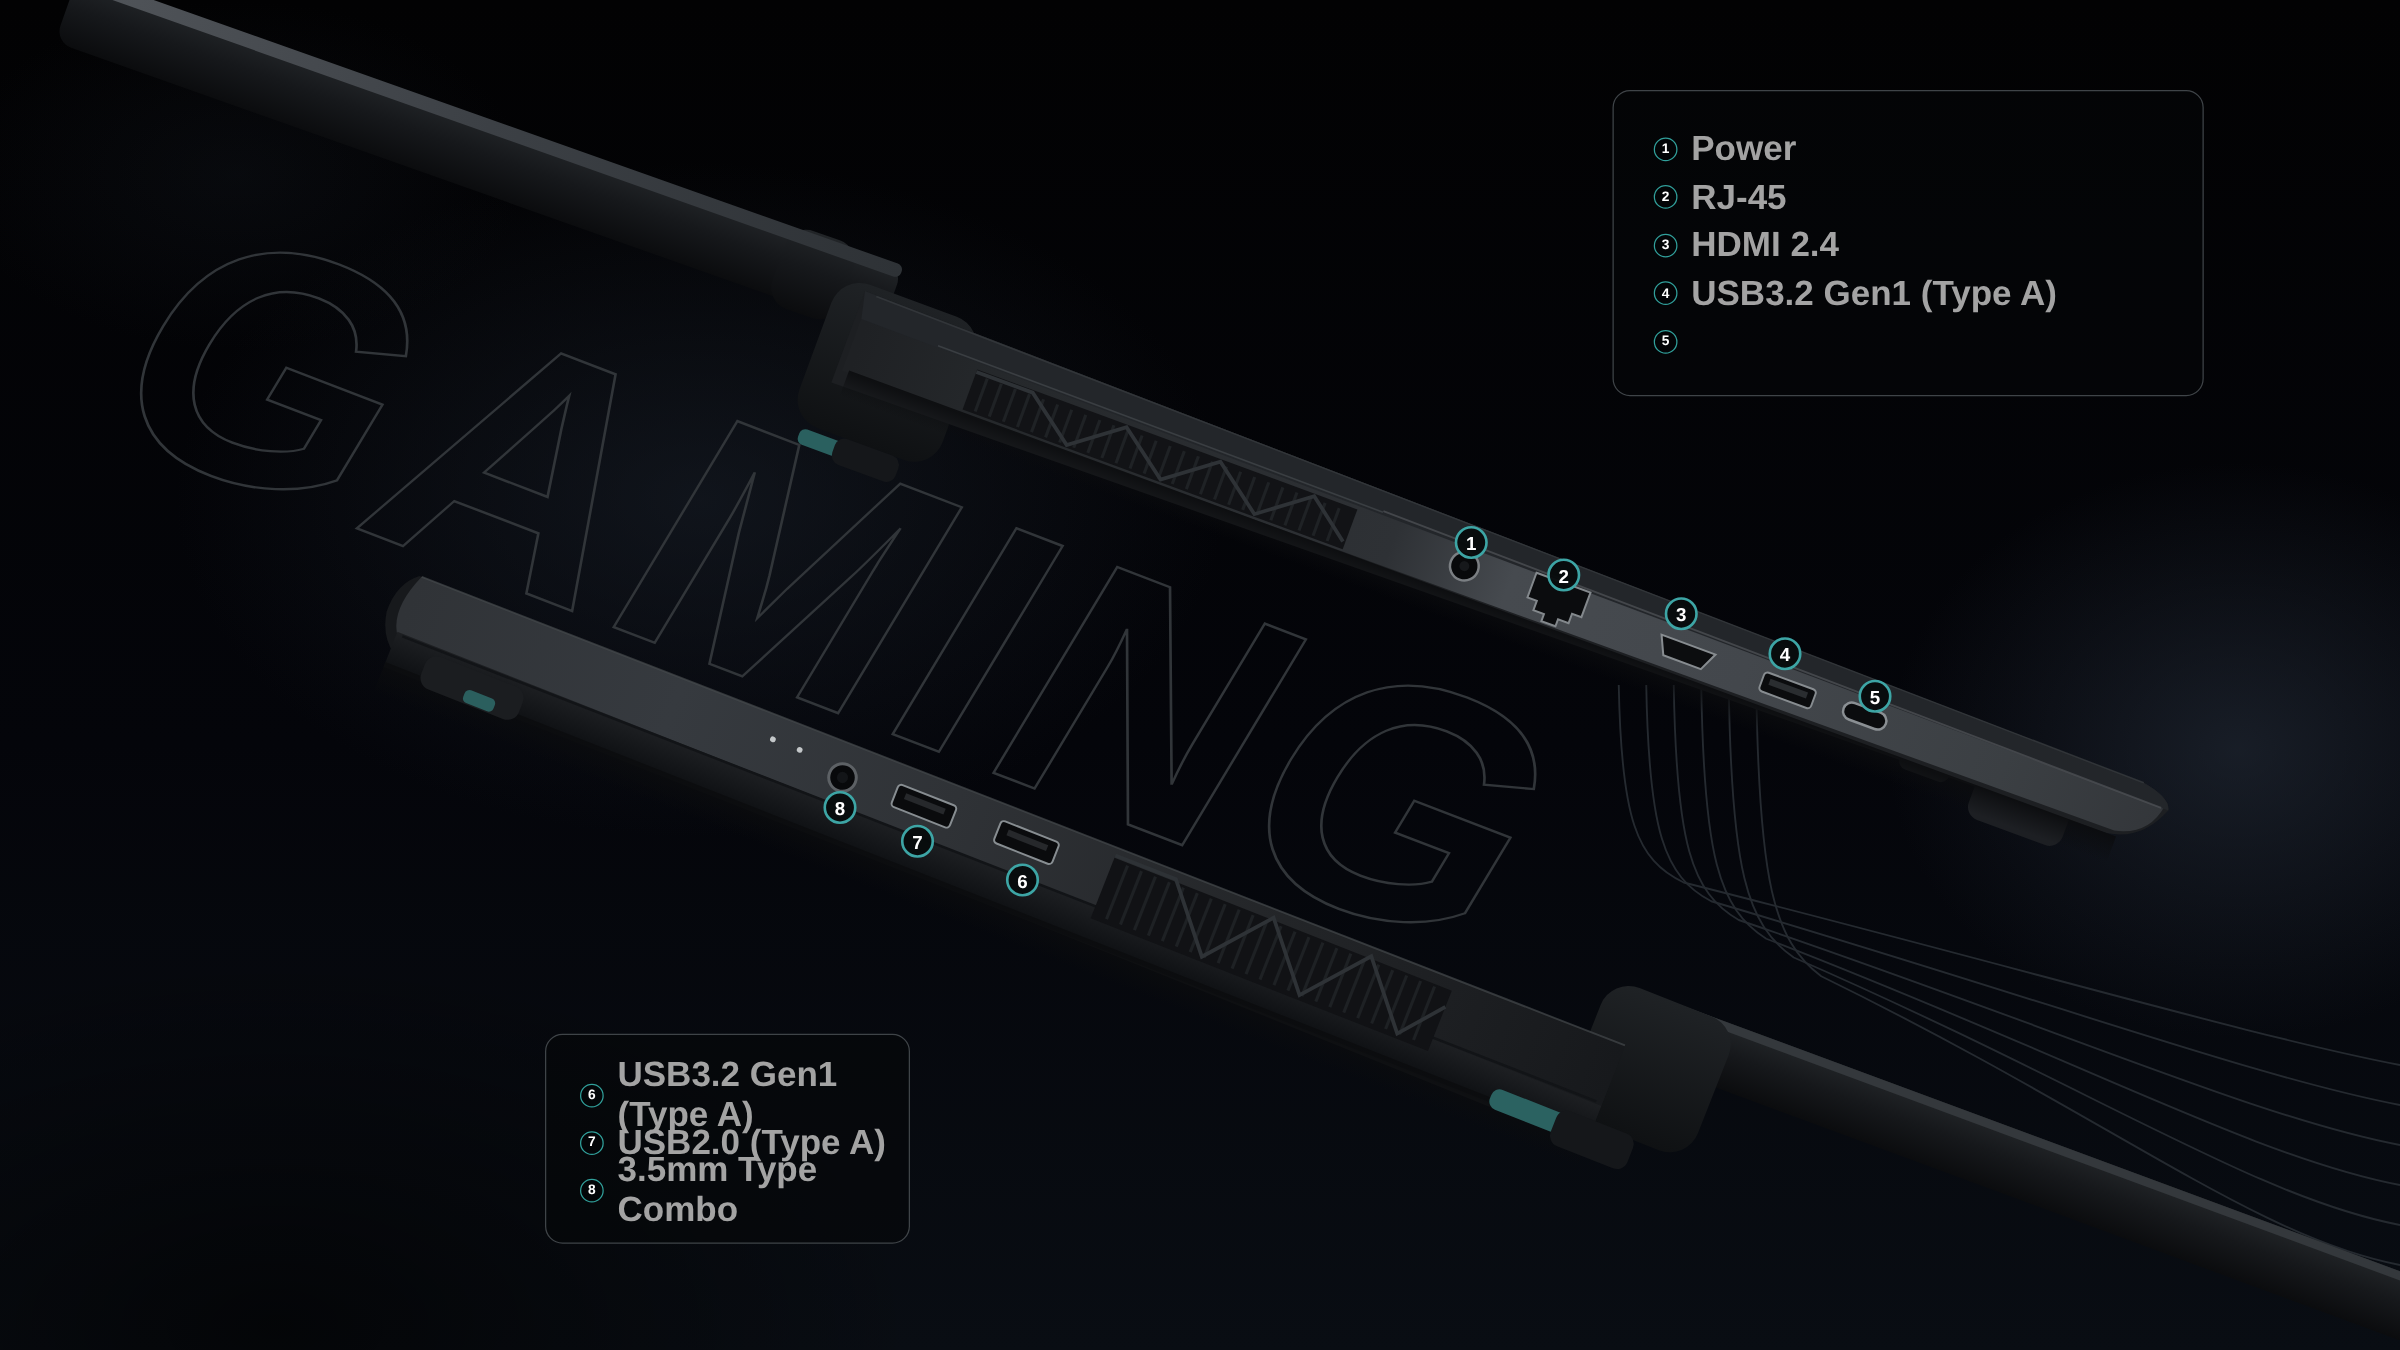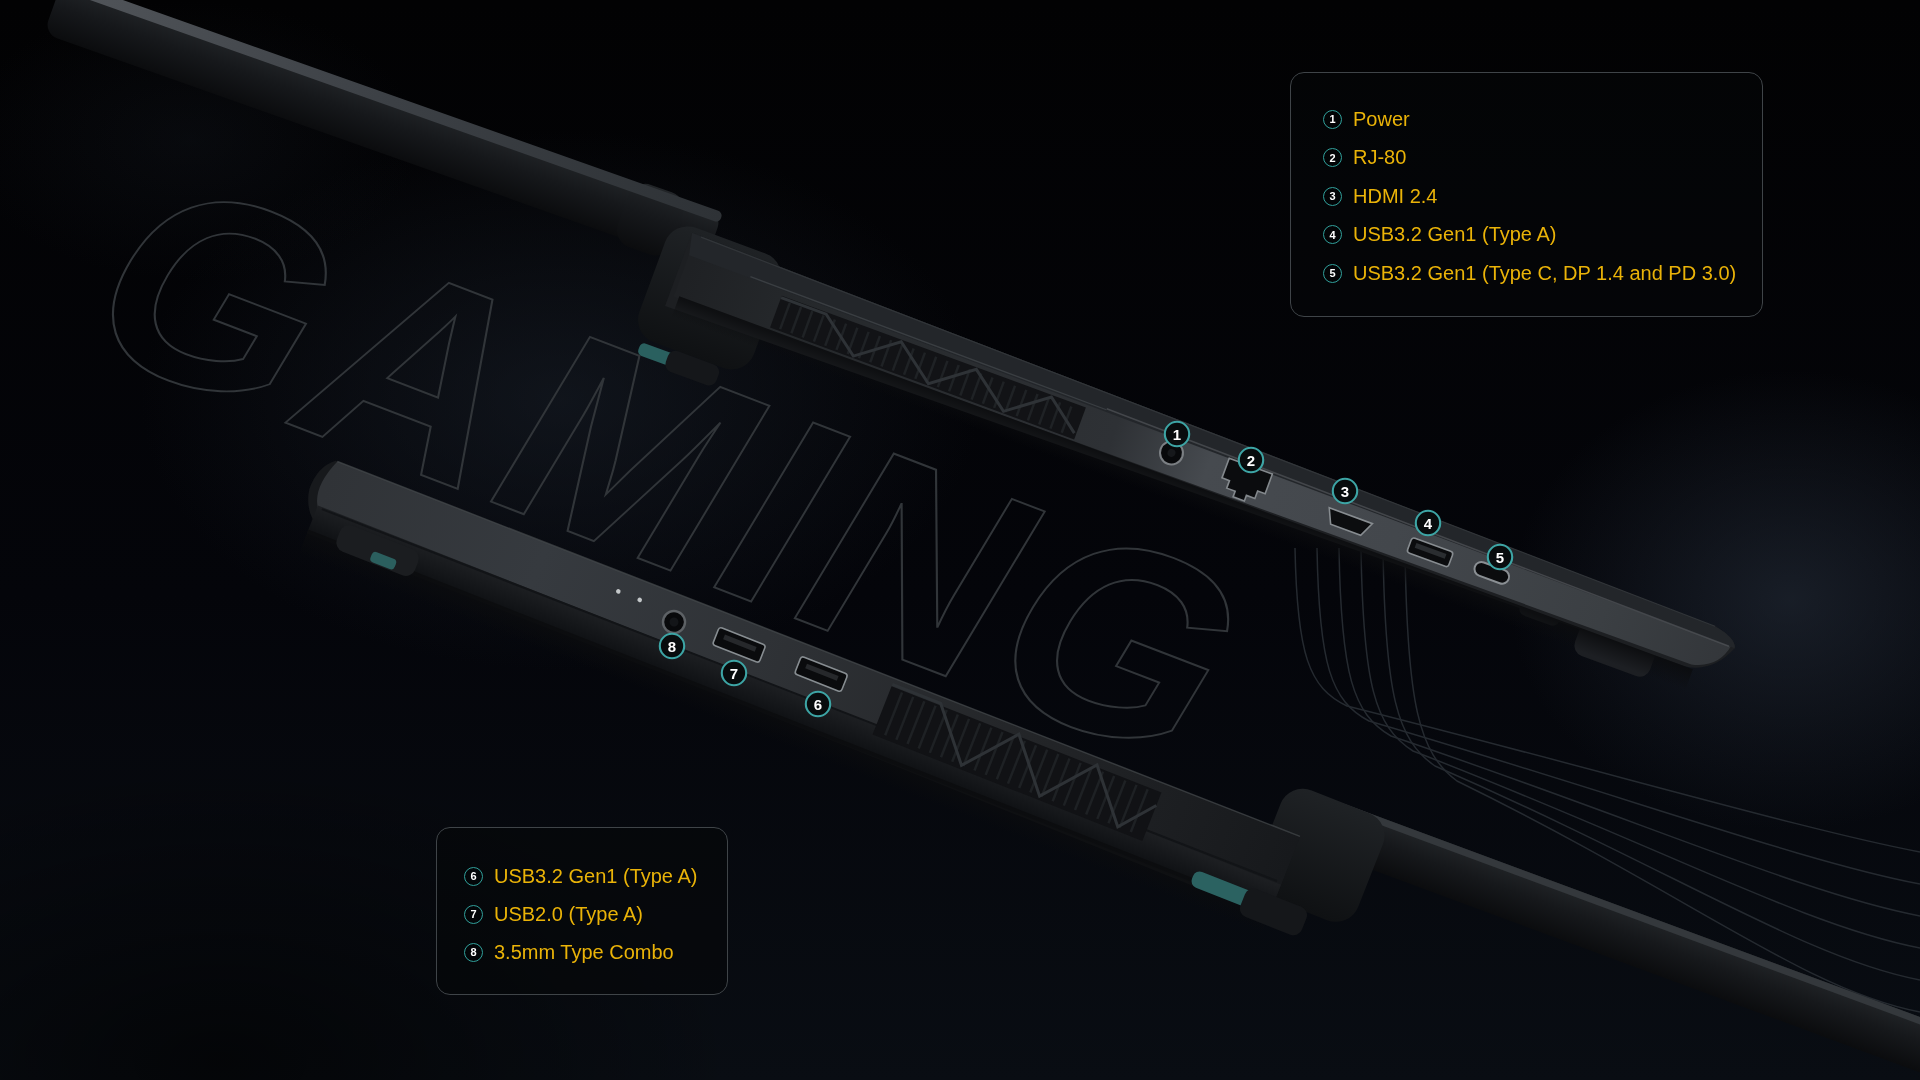--- a/index.html
+++ b/index.html
@@ -2,21 +2,21 @@
 <html><head>
 <meta charset="utf-8">
 <style>
   html,body{margin:0;padding:0;width:1920px;height:1080px;overflow:hidden;background:#000;}
   body{font-family:"Liberation Sans", sans-serif;position:relative;-webkit-font-smoothing:antialiased;}
   .box{position:absolute;border:1px solid #3f4448;border-radius:14px;background:rgba(6,7,9,0.55);box-sizing:border-box;}
   .row{display:flex;align-items:center;}
   .num{flex:0 0 auto;width:19px;height:19px;border:1.8px solid #31a09b;border-radius:50%;color:#fff;
        font-size:11px;font-weight:bold;display:flex;align-items:center;justify-content:center;
        background:rgba(2,4,5,0.5);box-sizing:border-box;}
-  .lbl{color:#eab308;font-size:20px;font-weight:normal;margin-left:11px;letter-spacing:0px;}
+  .lbl{color:#a3a3a3;font-size:28px;font-weight:bold;margin-left:11px;letter-spacing:0px;}
 </style>
 </head>
 <body>
 <svg width="1920" height="1080" viewBox="0 0 1920 1080" style="position:absolute;left:0;top:0">
   <defs>
     <linearGradient id="bgv" x1="0" y1="0" x2="0" y2="1">
       <stop offset="0" stop-color="#020203"></stop>
       <stop offset="0.55" stop-color="#04050a"></stop>
       <stop offset="1" stop-color="#090d13"></stop>
     </linearGradient>
@@ -248,33 +248,32 @@
 </svg>
 
 <div class="box" style="left:1290px;top:72px;width:473px;height:245px;">
   <div style="position:absolute;left:32px;top:27px;display:flex;flex-direction:column;">
     <div class="row" style="height:38.5px;">
         <span class="num">1</span>
         <span class="lbl">Power</span>
       </div>
     <div class="row" style="height:38.5px;">
         <span class="num">2</span>
-        <span class="lbl">RJ-80</span>
+        <span class="lbl">RJ-45</span>
       </div>
     <div class="row" style="height:38.5px;">
         <span class="num">3</span>
         <span class="lbl">HDMI 2.4</span>
       </div>
     <div class="row" style="height:38.5px;">
         <span class="num">4</span>
         <span class="lbl">USB3.2 Gen1 (Type A)</span>
       </div>
     <div class="row" style="height:38.5px;">
         <span class="num">5</span>
-        <span class="lbl">USB3.2 Gen1 (Type C, DP 1.4 and PD 3.0)</span>
       </div>
   </div>
 </div>
 
 <div class="box" style="left:436px;top:827px;width:292px;height:168px;">
   <div style="position:absolute;left:27px;top:29px;display:flex;flex-direction:column;">
     <div class="row" style="height:38px;">
         <span class="num">6</span>
         <span class="lbl">USB3.2 Gen1 (Type A)</span>
       </div>

